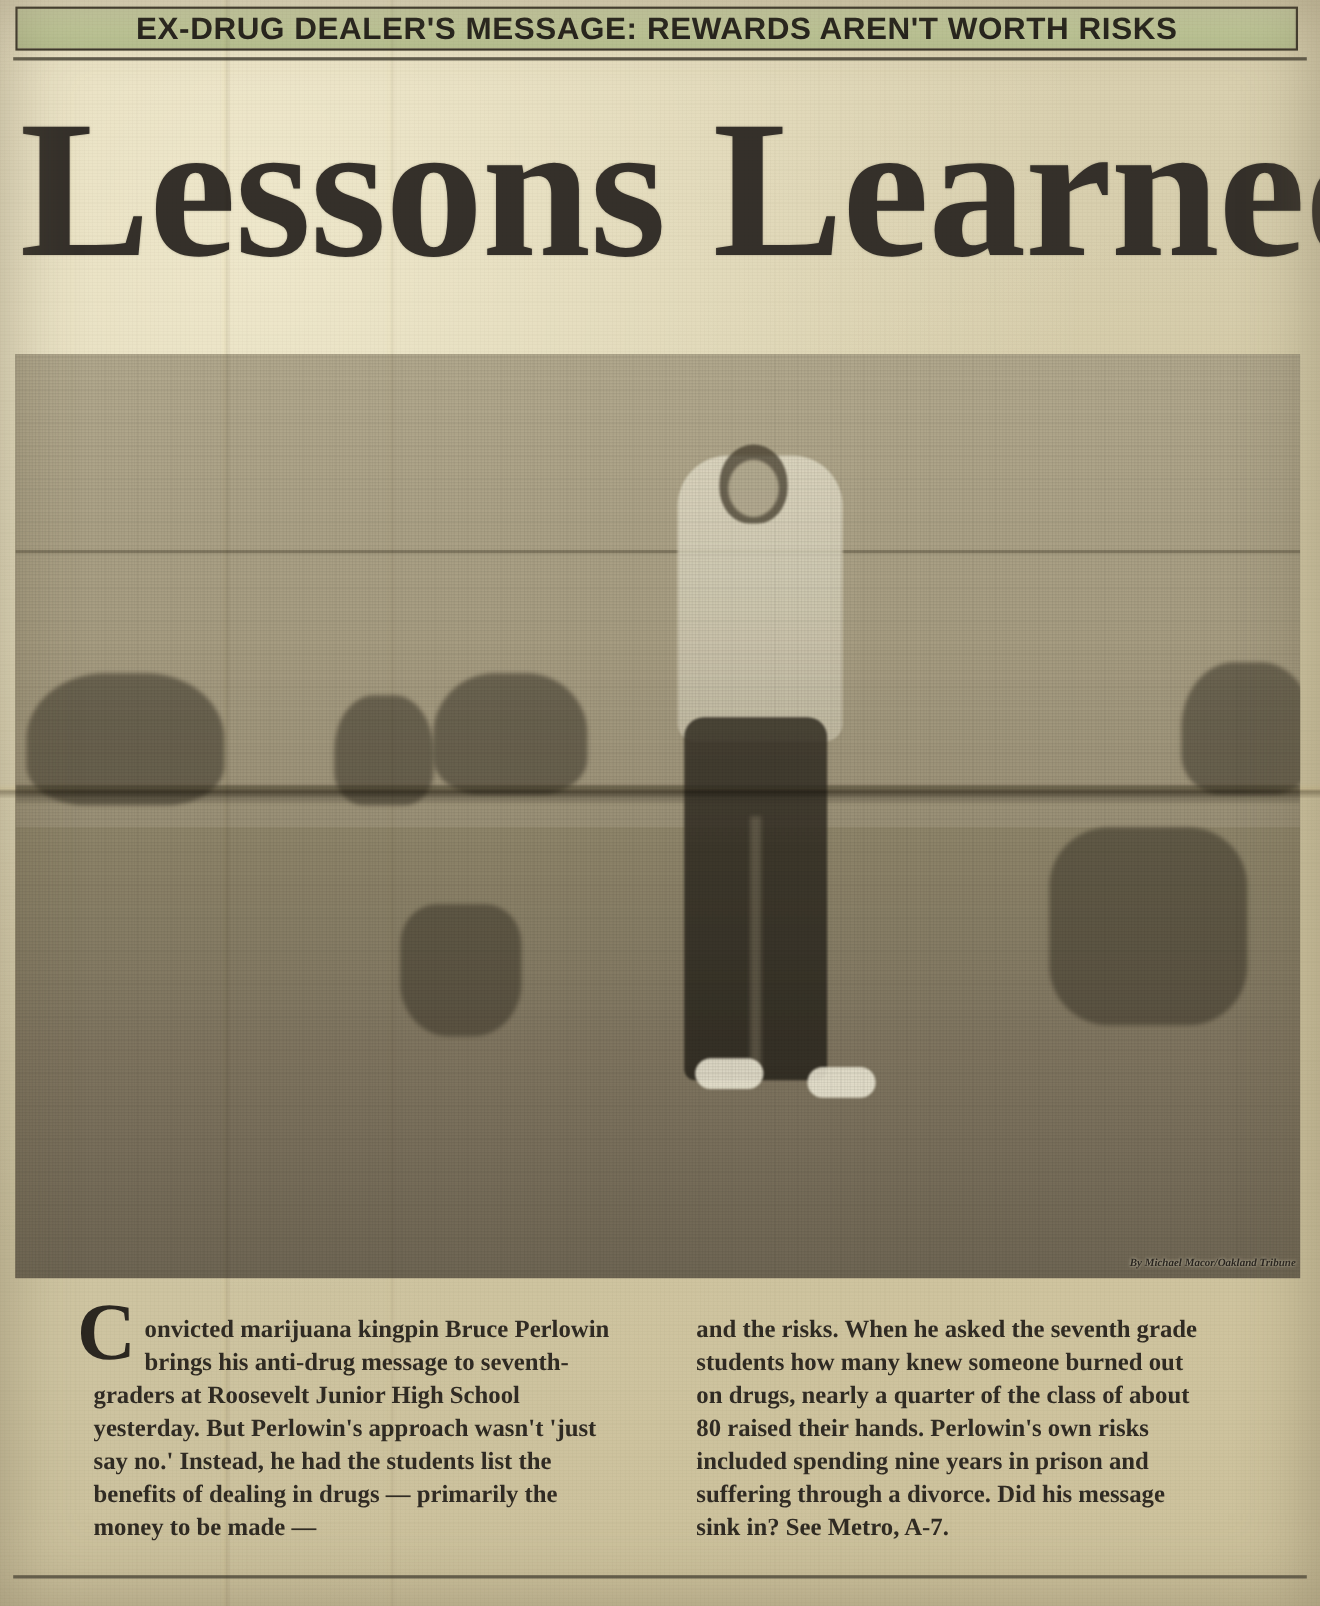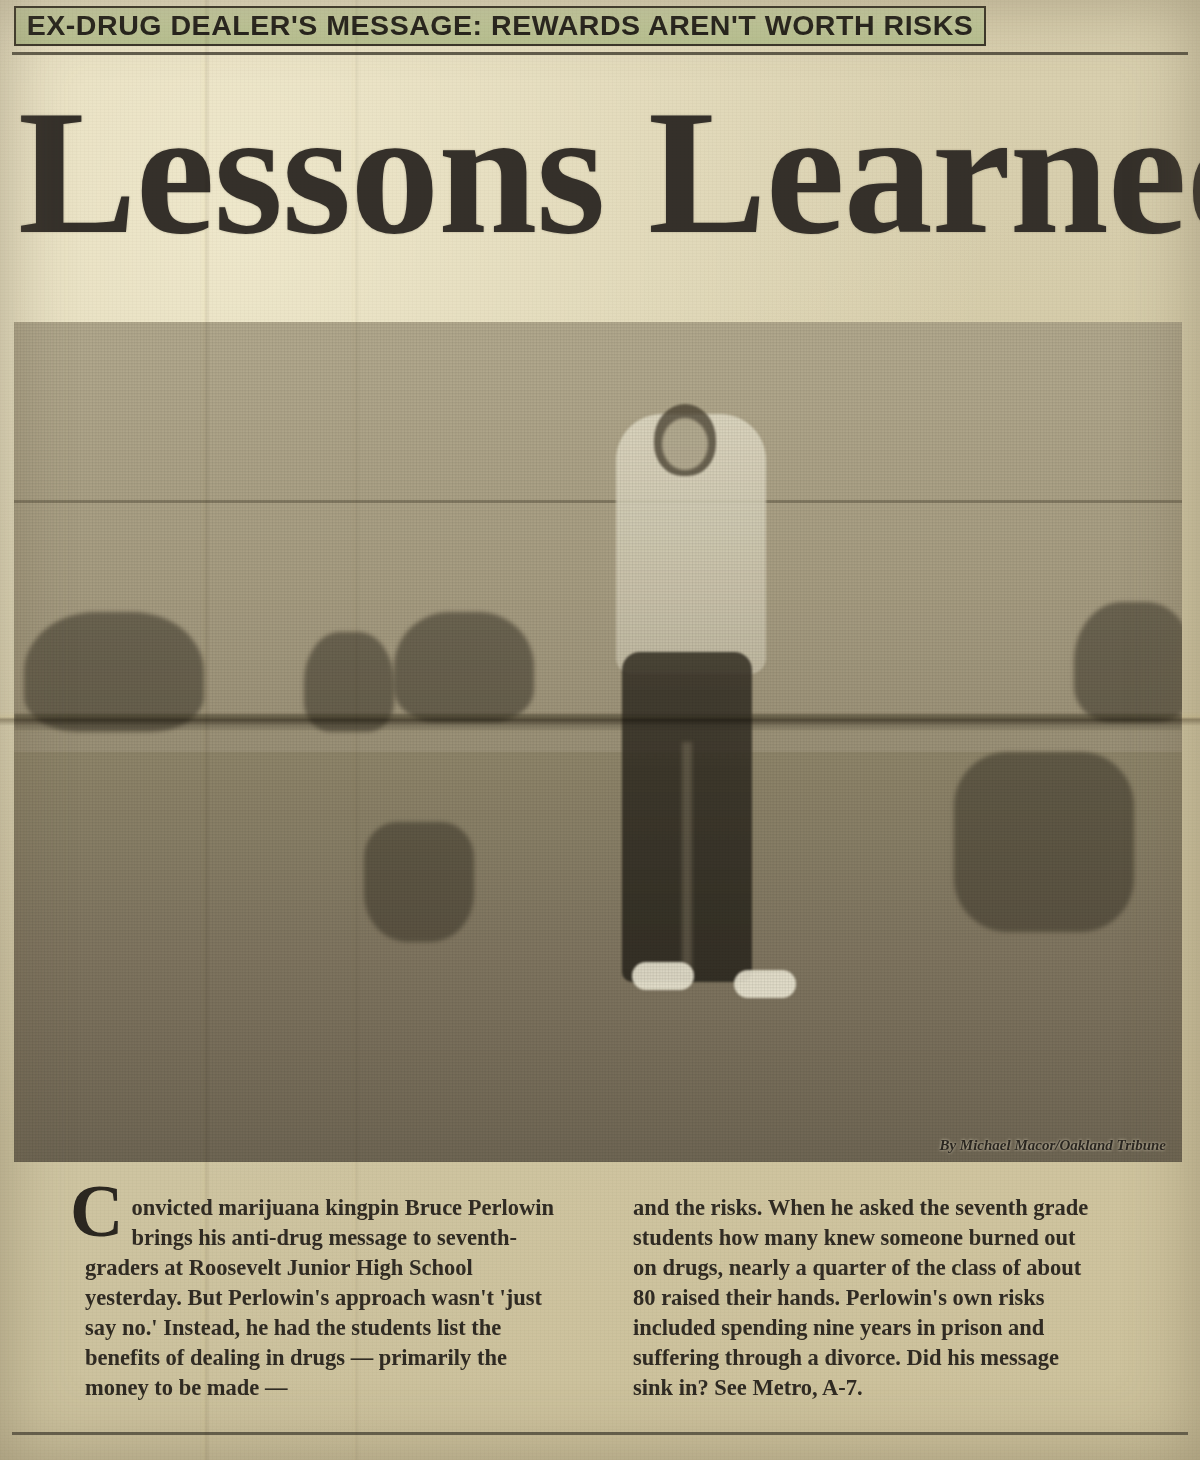--- a/index.html
+++ b/index.html
@@ -47,21 +47,21 @@
     pointer-events: none;
     background: linear-gradient(180deg, rgba(255,255,255,0) 0%, rgba(255,250,230,0.5) 35%, rgba(90,80,58,0.45) 55%, rgba(255,255,255,0) 100%);
     mix-blend-mode: multiply;
   }
 
   
   .kicker-wrap {
     position: absolute;
     left: 14px;
     top: 6px;
-    width: 972px;
+    width: 1166px;
     height: 40px;
     border: 2px solid #3a3528;
     background: linear-gradient(180deg, #cdd3a8 0%, #c3cb9c 50%, #b9c292 100%);
     box-sizing: border-box;
     display: flex;
     align-items: center;
     justify-content: center;
     overflow: hidden;
   }
   .kicker {
@@ -187,26 +187,26 @@
   }
   .shoe {
     position: absolute;
     width: 62px; height: 28px;
     background: rgba(235,231,212,0.9);
     border-radius: 14px;
     filter: blur(1px);
   }
   .caption {
     position: absolute;
-    right: 16px;
+    right: 4px;
     bottom: 8px;
     font-family: "Liberation Serif", serif;
     font-style: italic;
     font-weight: bold;
-    font-size: 15px;
+    font-size: 10px;
     color: #2a2620;
     text-shadow: 0 0 3px rgba(225,218,195,0.9);
     white-space: nowrap;
   }
 
   
   .body-wrap {
     position: absolute;
     left: 70px;
     top: 1178px;

